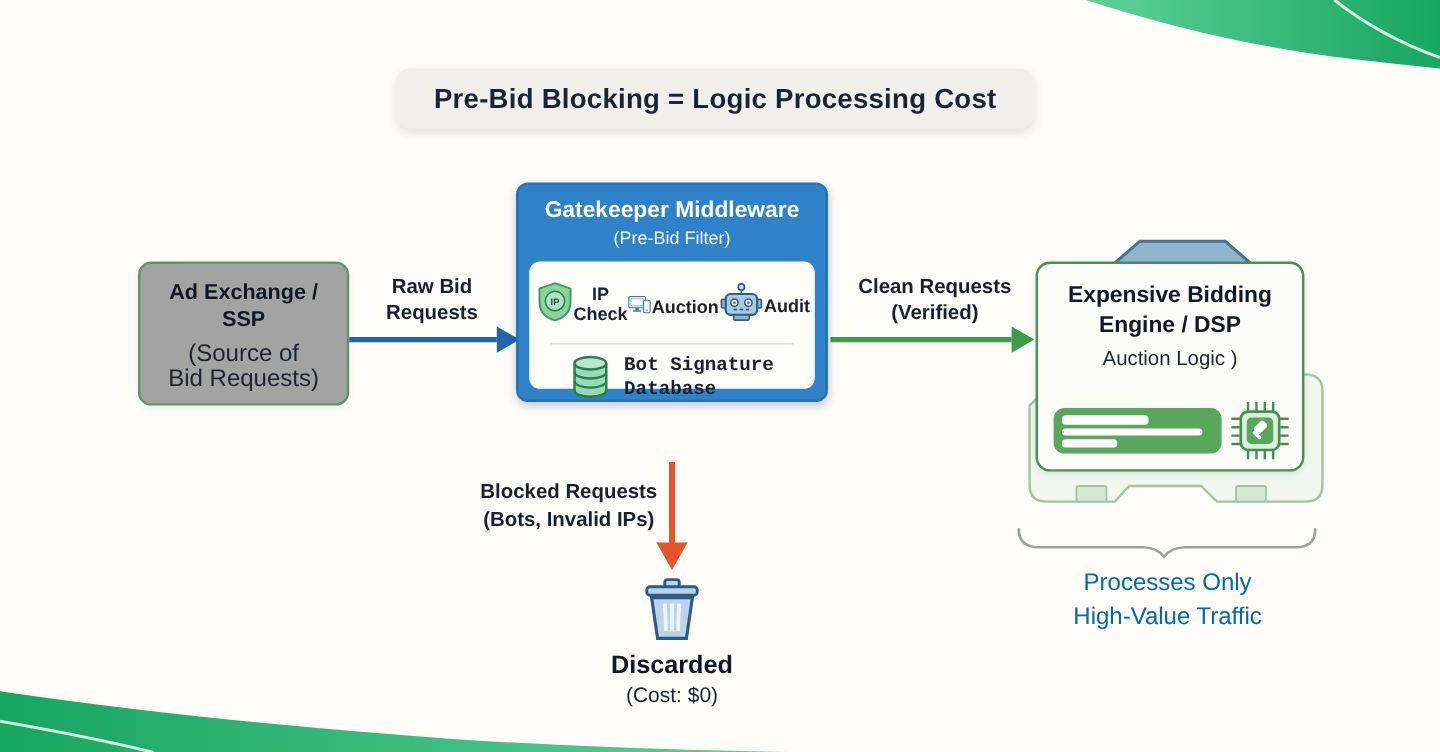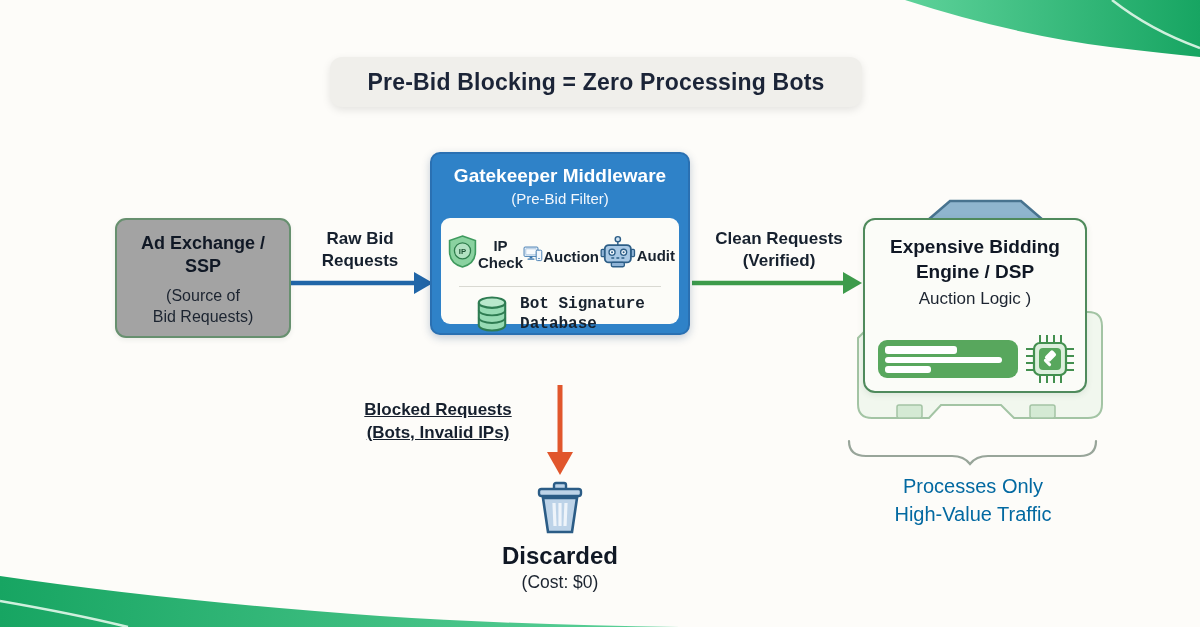--- a/index.html
+++ b/index.html
@@ -17,26 +17,26 @@
   }
   .title-pill span { font-size: 23px; font-weight: 700; color: #1b2437; letter-spacing: .2px; }
 
   .node-box {
     background: #a3a3a3; border: 2px solid #67906f; border-radius: 11px;
     box-shadow: 0 2px 5px rgba(40,70,50,0.08);
     text-align: center;
   }
   .source-box { left: 115px; top: 218px; width: 176px; height: 120px; padding-top: 12px; }
   .node-title { font-size: 18px; font-weight: 700; color: #101825; line-height: 23px; }
-  .node-sub { font-size: 16px; font-weight: 400; color: #1c2430; line-height: 21px; margin-top: 7px; }
+  .node-sub { font-size: 20px; font-weight: 400; color: #1c2430; line-height: 21px; margin-top: 7px; }
 
   .flow-label { text-align: center; font-weight: 600; color: #16202e; font-size: 17px; line-height: 22px; }
   .flow-raw-label { left: 300px; top: 228px; width: 120px; }
   .flow-clean-label { left: 698px; top: 228px; width: 162px; }
-  .flow-blocked-label { left: 352px; top: 398px; width: 172px; line-height: 23px; text-decoration: underline; }
+  .flow-blocked-label { left: 388px; top: 398px; width: 172px; line-height: 23px; }
 
   .gatekeeper {
     left: 430px; top: 152px; width: 260px; height: 183px;
     background: #2f82c8; border: 2px solid #2a70b2; border-radius: 10px;
     box-shadow: 0 3px 8px rgba(20,60,110,0.25);
     text-align: center;
   }
   .gk-title { font-size: 19px; font-weight: 700; color: #ffffff; margin-top: 11px; }
   .gk-sub { font-size: 15px; font-weight: 400; color: #f2f7fd; margin-top: 3px; }
   .gk-panel {
@@ -60,21 +60,21 @@
   .bid-sub { font-size: 17px; font-weight: 400; color: #1c2430; line-height: 25px; margin-top: 2px; }
   .bid-bottom { position: absolute; left: 13px; right: 11px; bottom: 9px; height: 46px;
     display: flex; align-items: center; justify-content: space-between; }
   .code-block { width: 140px; height: 38px; background: #58a75d; border-radius: 9px; position: relative; }
   .code-bar { position: absolute; background: #ffffff; border-radius: 3px; left: 7px; }
   .code-bar1 { top: 6px; width: 72px; height: 8px; }
   .code-bar2 { top: 17px; width: 117px; height: 6px; }
   .code-bar3 { top: 26px; width: 46px; height: 7px; }
 
   .discard-group { left: 488px; top: 480px; width: 144px; text-align: center; }
-  .discard-label { font-size: 24px; font-weight: 700; color: #101825; margin-top: 2px; }
+  .discard-label { font-size: 21px; font-weight: 700; color: #101825; margin-top: 2px; }
   .discard-cost { font-size: 17.5px; font-weight: 400; color: #1c2430; margin-top: 2px; }
 
   .caption { left: 858px; top: 472px; width: 230px; text-align: center;
     font-size: 20px; font-weight: 400; color: #0369a1; line-height: 28px; }
 </style>
 </head>
 <body>
 
 <div class="canvas">
 
@@ -120,21 +120,21 @@
 
     <g>
       <line x1="560" y1="385" x2="560" y2="453" stroke-width="5" stroke="#e1562c"></line>
       <polygon points="547,452 573,452 560,475" fill="#e1562c"></polygon>
     </g>
 
     <path d="M 849 441 Q 849 456 866 456 L 952 456 Q 964 456 970 464 Q 976 456 988 456 L 1080 456 Q 1096 456 1096 441" fill="none" stroke="#98a59a" stroke-width="2.2" stroke-linecap="round"></path>
   </svg>
 
   <div class="abs title-pill">
-    <span>Pre-Bid Blocking = Zero Processing Bots</span>
+    <span>Pre-Bid Blocking = Logic Processing Cost</span>
   </div>
 
   <div class="abs node-box source-box">
     <div class="node-title">
       <div>Ad Exchange /</div>
       <div>SSP</div>
     </div>
     <div class="node-sub">
       <div>(Source of</div>
       <div>Bid Requests)</div>

